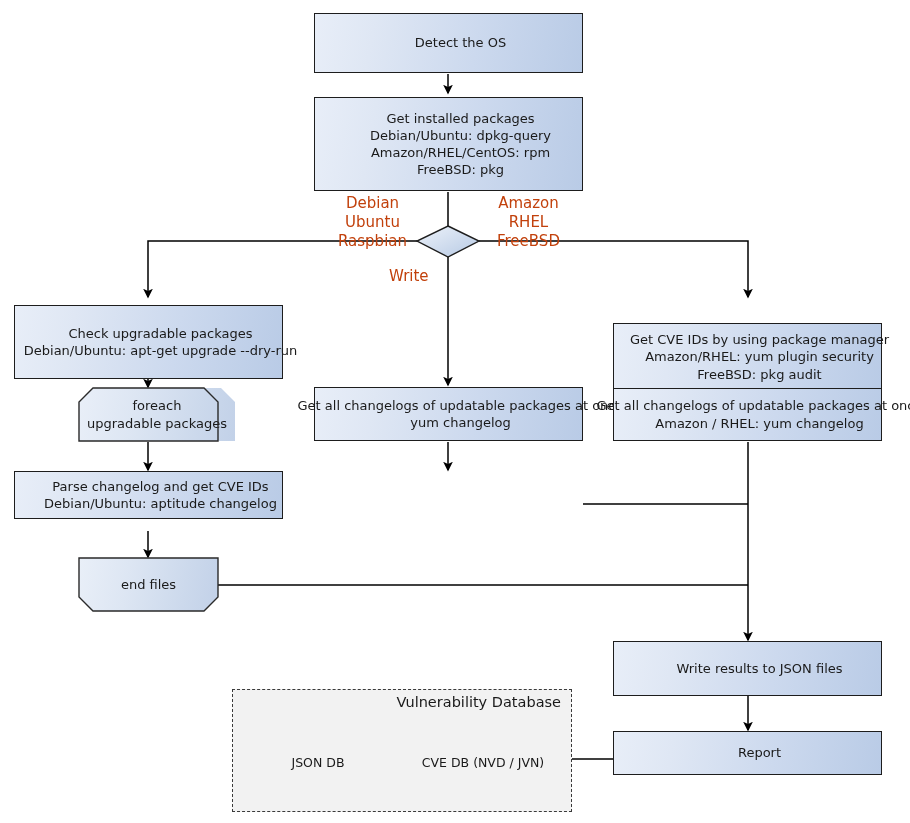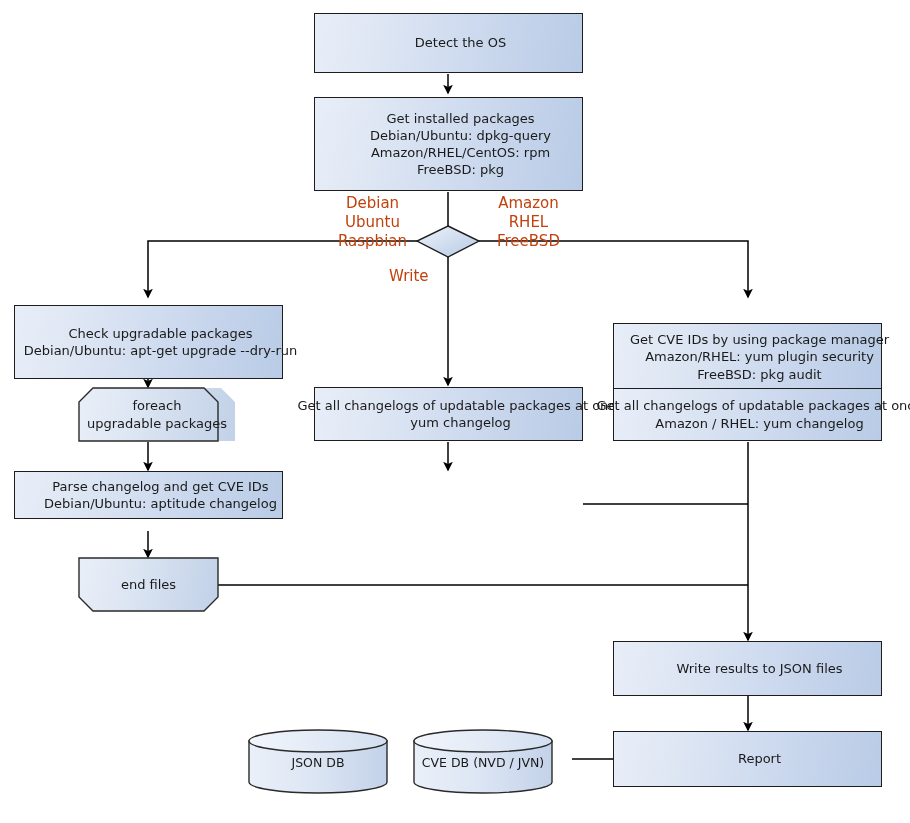--- a/index.html
+++ b/index.html
@@ -201,20 +201,23 @@
   </div>
 
   <div class="node proc" style="left:613px; top:388px; width:269px; height:53px;">
     <span class="lbl">Get all changelogs of updatable packages at once<br>Amazon / RHEL: yum changelog</span>
   </div>
 
   <div class="node proc" style="left:613px; top:641px; width:269px; height:55px;">
     <span class="lbl">Write results to JSON files</span>
   </div>
 
-  <div class="node proc" style="left:613px; top:731px; width:269px; height:56px;">
+  <div class="node proc" style="left:613px; top:731px; width:269px; height:44px;">
     <span class="lbl">Report</span>
   </div>
 
+  <div class="db-group" style="left:232px; top:689px; width:340px; height:123px;">
+    <div class="db-group-title">Vulnerability Database</div>
+  </div>
   <div class="cyl-label" style="left:249px; top:755px; width:138px;">JSON DB</div>
   <div class="cyl-label" style="left:414px; top:755px; width:138px;">CVE DB (NVD / JVN)</div>
 
 </div>
 
 </body></html>

